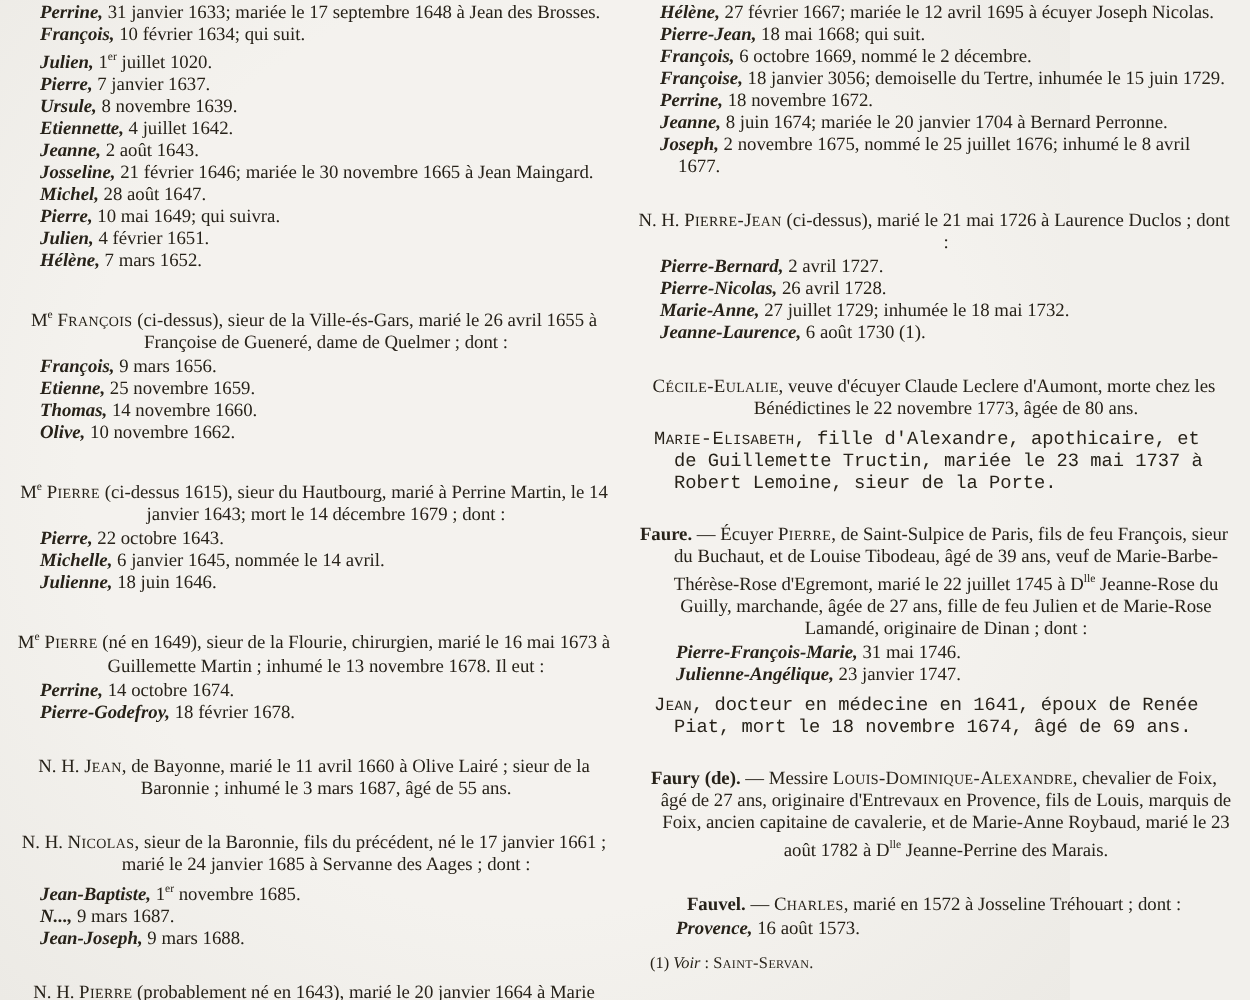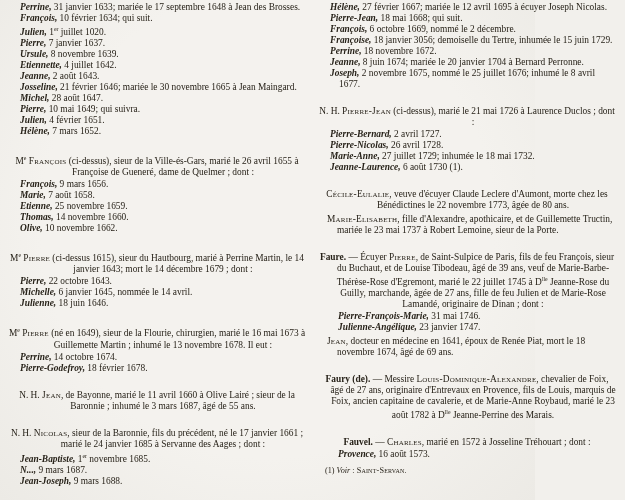--- a/index.html
+++ b/index.html
@@ -42,20 +42,21 @@
     margin-top: 16px;
     margin-bottom: 1px;
     text-align: center;
   }
   
   .b-para2 {
     padding-left: 19px;
     text-indent: -10px;
     margin-top: 3px;
     margin-bottom: 1px;
+    font-family: Liberation Mono, monospace;
   }
   .b-footnote {
     margin-top: 5px;
     margin-left: 7px;
     font-size: 8.2px;
   }
 
   .seg-name   { font-weight: bold; font-style: italic; }
   .seg-sc     { font-variant: small-caps; letter-spacing: 0.2px; }
   .seg-bold   { font-weight: bold; }
@@ -75,21 +76,20 @@
       <div class="block b-child"><span class="seg-name">Ursule,</span><span class="seg-plain"> 8 novembre 1639.</span></div>
       <div class="block b-child"><span class="seg-name">Etiennette,</span><span class="seg-plain"> 4 juillet 1642.</span></div>
       <div class="block b-child"><span class="seg-name">Jeanne,</span><span class="seg-plain"> 2 août 1643.</span></div>
       <div class="block b-child"><span class="seg-name">Josseline,</span><span class="seg-plain"> 21 février 1646; mariée le 30 novembre 1665 à Jean Maingard.</span></div>
       <div class="block b-child"><span class="seg-name">Michel,</span><span class="seg-plain"> 28 août 1647.</span></div>
       <div class="block b-child"><span class="seg-name">Pierre,</span><span class="seg-plain"> 10 mai 1649; qui suivra.</span></div>
       <div class="block b-child"><span class="seg-name">Julien,</span><span class="seg-plain"> 4 février 1651.</span></div>
       <div class="block b-child"><span class="seg-name">Hélène,</span><span class="seg-plain"> 7 mars 1652.</span></div>
       <div class="block b-para"><span class="seg-plain">M</span><span class="seg-sup">e</span><span class="seg-plain"> </span><span class="seg-sc">François</span><span class="seg-plain"> (ci-dessus), sieur de la Ville-és-Gars, marié le 26 avril 1655 à Françoise de Gueneré, dame de Quelmer ; dont :</span></div>
       <div class="block b-child"><span class="seg-name">François,</span><span class="seg-plain"> 9 mars 1656.</span></div>
-      <div class="block b-child"><span class="seg-name">Marie,</span><span class="seg-plain"> 7 août 1658.</span></div>
       <div class="block b-child"><span class="seg-name">Etienne,</span><span class="seg-plain"> 25 novembre 1659.</span></div>
       <div class="block b-child"><span class="seg-name">Thomas,</span><span class="seg-plain"> 14 novembre 1660.</span></div>
       <div class="block b-child"><span class="seg-name">Olive,</span><span class="seg-plain"> 10 novembre 1662.</span></div>
       <div class="block b-para"><span class="seg-plain">M</span><span class="seg-sup">e</span><span class="seg-plain"> </span><span class="seg-sc">Pierre</span><span class="seg-plain"> (ci-dessus 1615), sieur du Hautbourg, marié à Perrine Martin, le 14 janvier 1643; mort le 14 décembre 1679 ; dont :</span></div>
       <div class="block b-child"><span class="seg-name">Pierre,</span><span class="seg-plain"> 22 octobre 1643.</span></div>
       <div class="block b-child"><span class="seg-name">Michelle,</span><span class="seg-plain"> 6 janvier 1645, nommée le 14 avril.</span></div>
       <div class="block b-child"><span class="seg-name">Julienne,</span><span class="seg-plain"> 18 juin 1646.</span></div>
       <div class="block b-para"><span class="seg-plain">M</span><span class="seg-sup">e</span><span class="seg-plain"> </span><span class="seg-sc">Pierre</span><span class="seg-plain"> (né en 1649), sieur de la Flourie, chirurgien, marié le 16 mai 1673 à Guillemette Martin ; inhumé le 13 novembre 1678. Il eut :</span></div>
       <div class="block b-child"><span class="seg-name">Perrine,</span><span class="seg-plain"> 14 octobre 1674.</span></div>
       <div class="block b-child"><span class="seg-name">Pierre-Godefroy,</span><span class="seg-plain"> 18 février 1678.</span></div>

